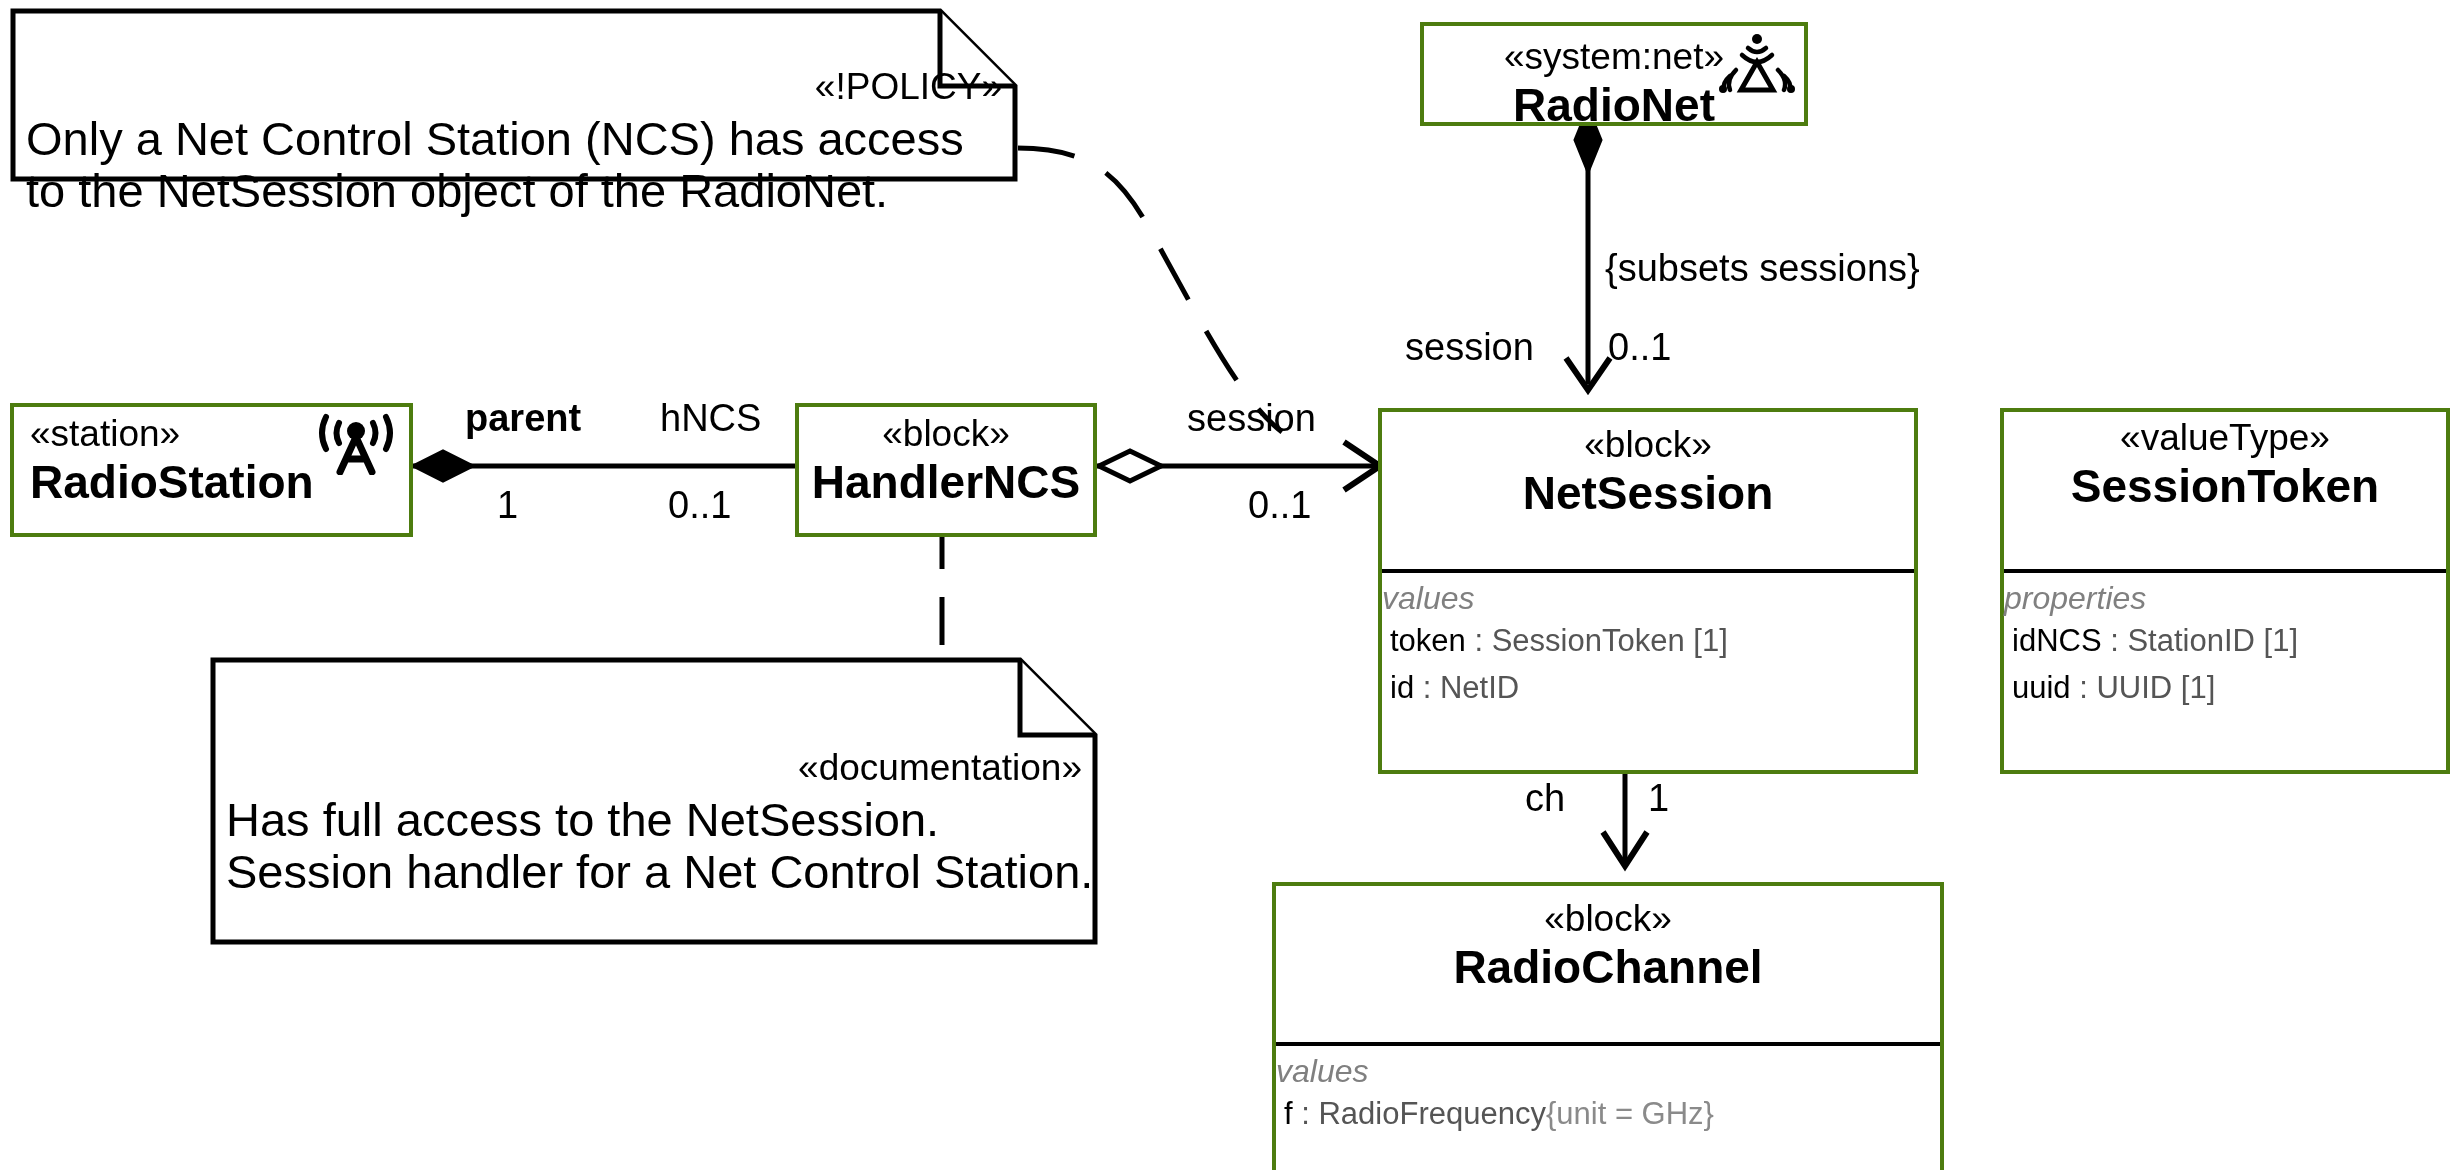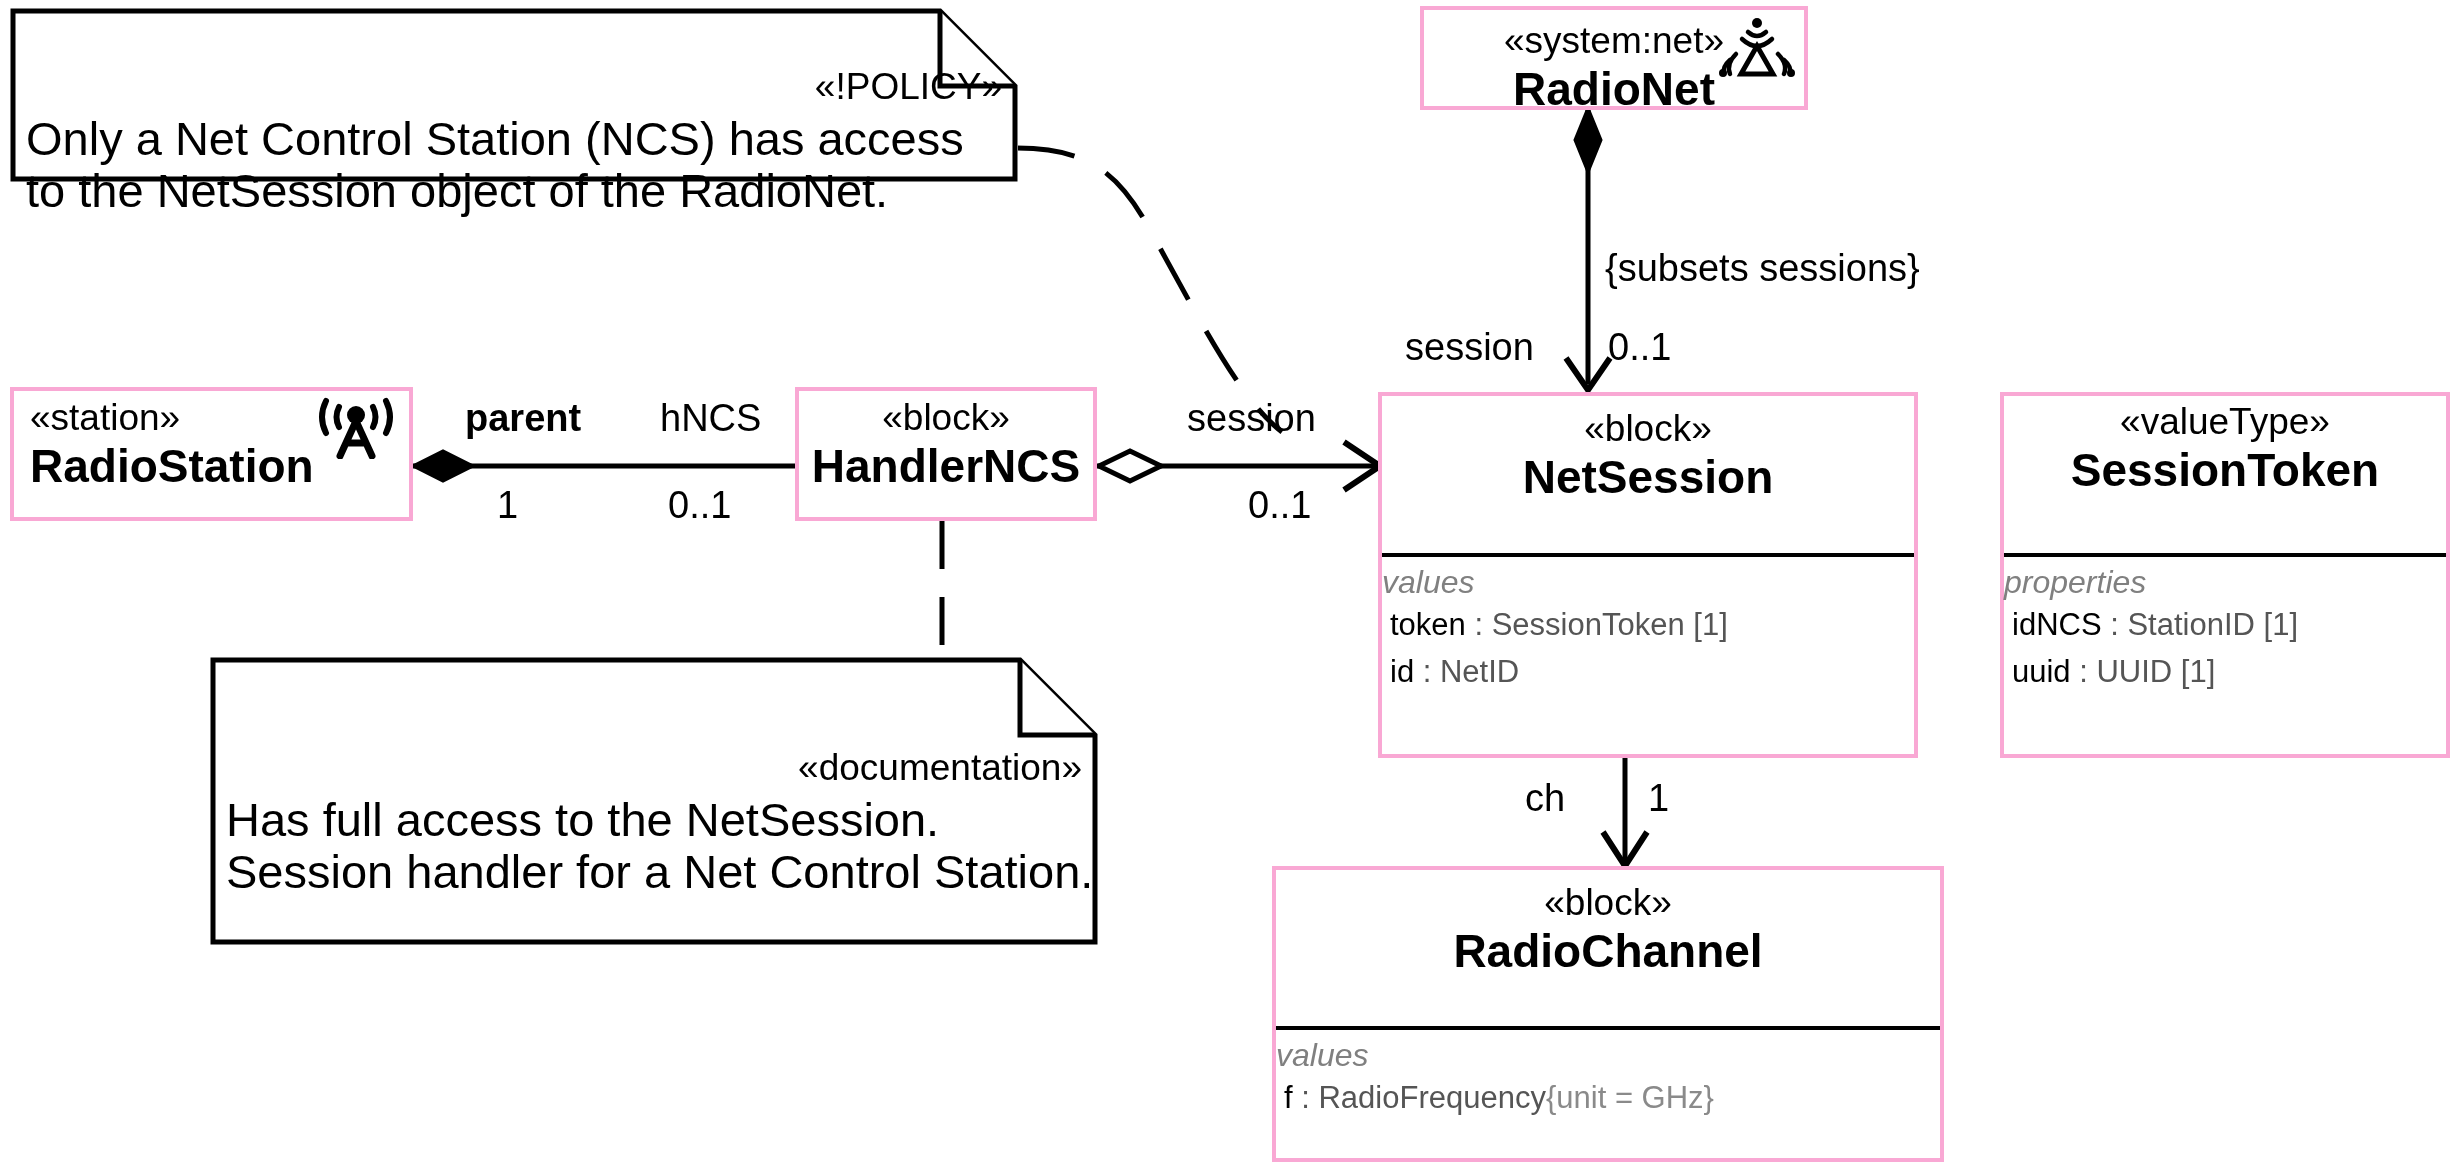--- a/index.html
+++ b/index.html
@@ -23,22 +23,23 @@
     top: 0;
     width: 2460px;
     height: 1170px;
     pointer-events: none;
   }
 
   
   .block {
     position: absolute;
     box-sizing: border-box;
-    border: 4px solid #f9a8d4;
+    border: 4px solid #4d7c0f;
     background: #fff;
+    margin-top: 16px;
   }
   .block .compartment {
     box-sizing: border-box;
   }
   .block .compartment + .compartment {
     border-top: 4px solid #000;
   }
   .hdr {
     text-align: center;
     padding: 8px 10px 12px 10px;

